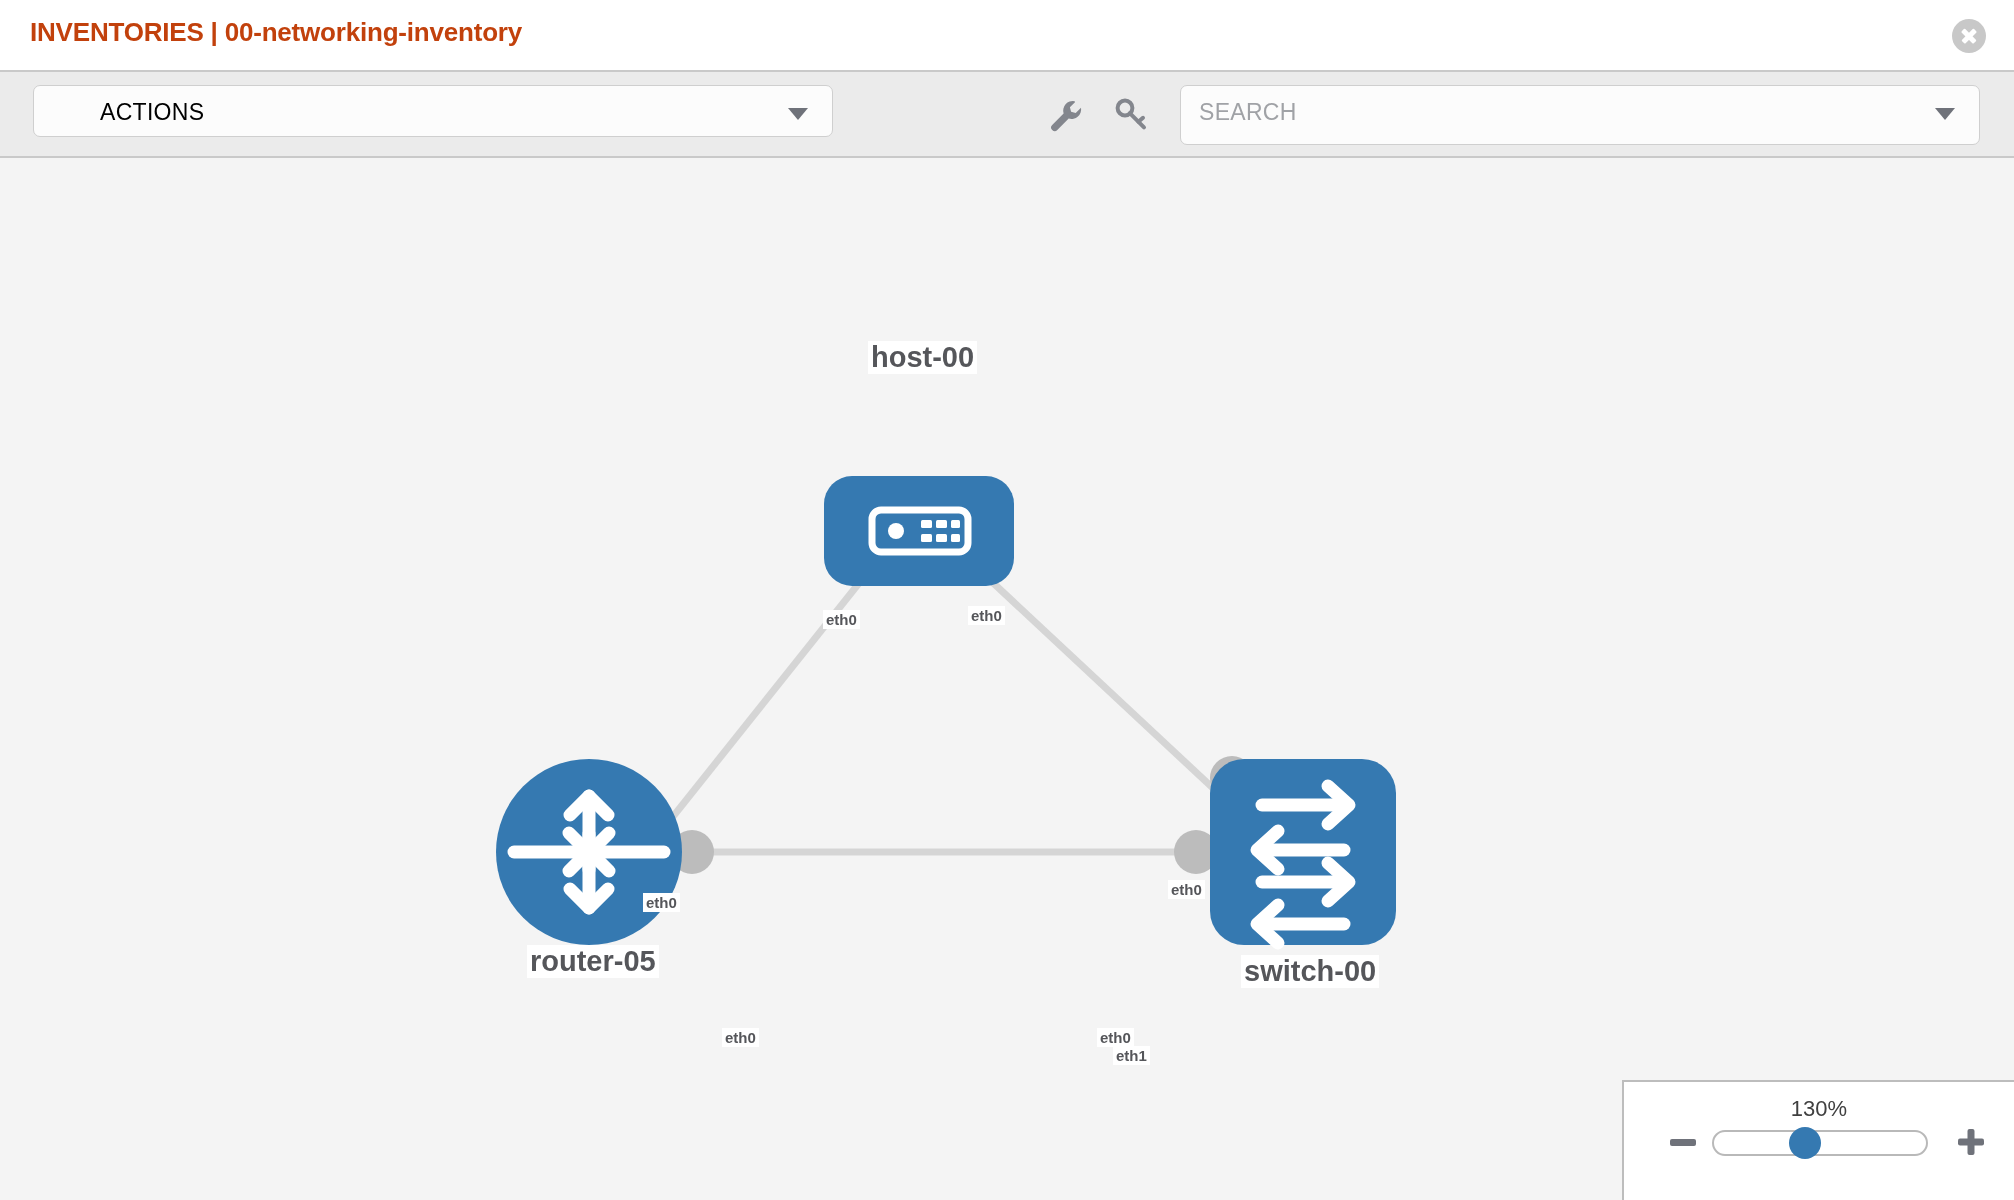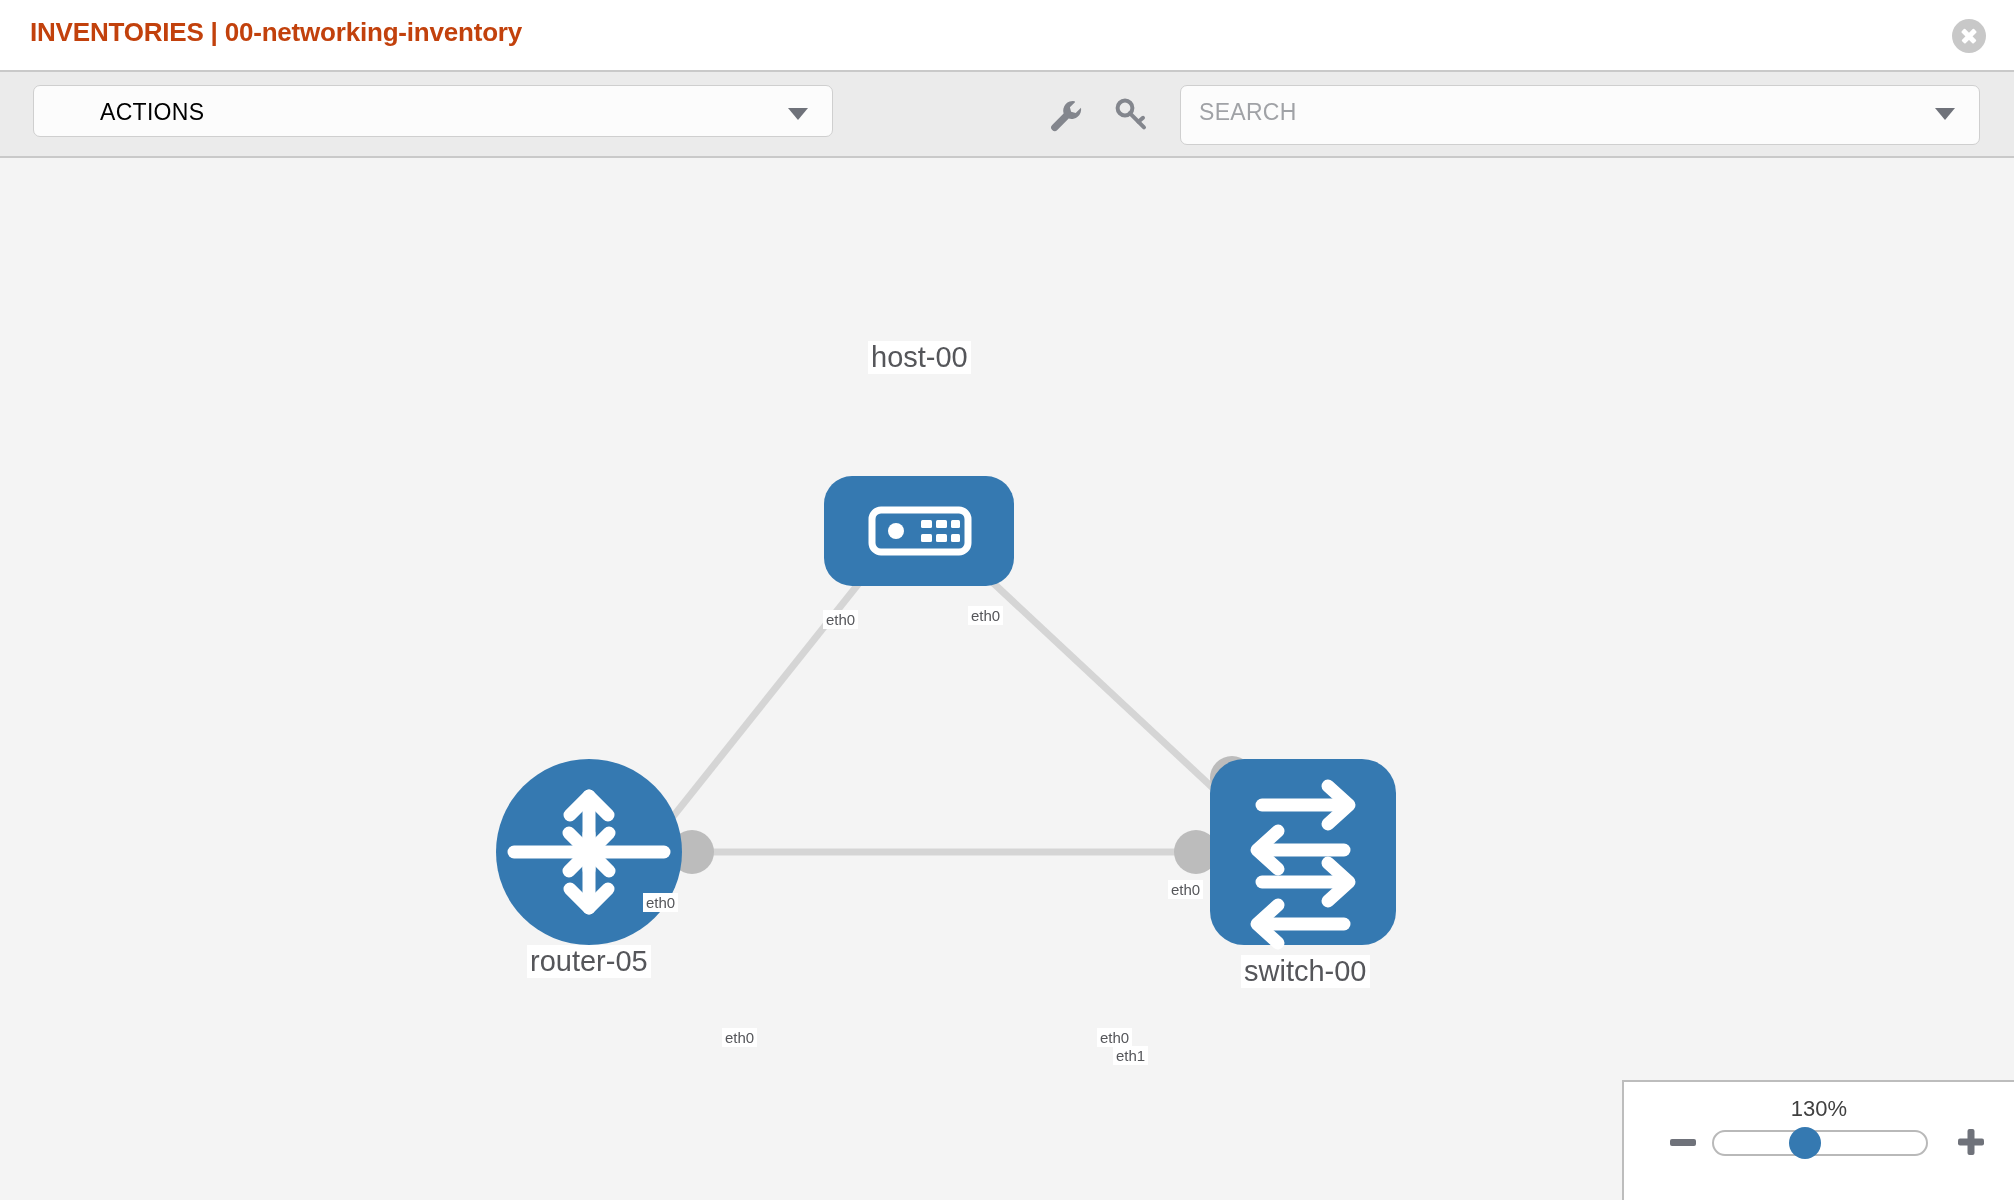--- a/index.html
+++ b/index.html
@@ -143,20 +143,21 @@
     left: 0; top: 0;
   }
 
   .node-label {
     position: absolute;
     background: #ffffff;
     color: #55565a;
     white-space: nowrap;
     line-height: 1;
     padding: 2px 3px;
+    font-weight: bold;
   }
   .node-label.big  { font-size: 29px; }
   .node-label.small{ font-size: 15px; }
 
   
   .zoom-panel {
     position: absolute;
     left: 1622px;
     top: 1080px;
     width: 392px;

